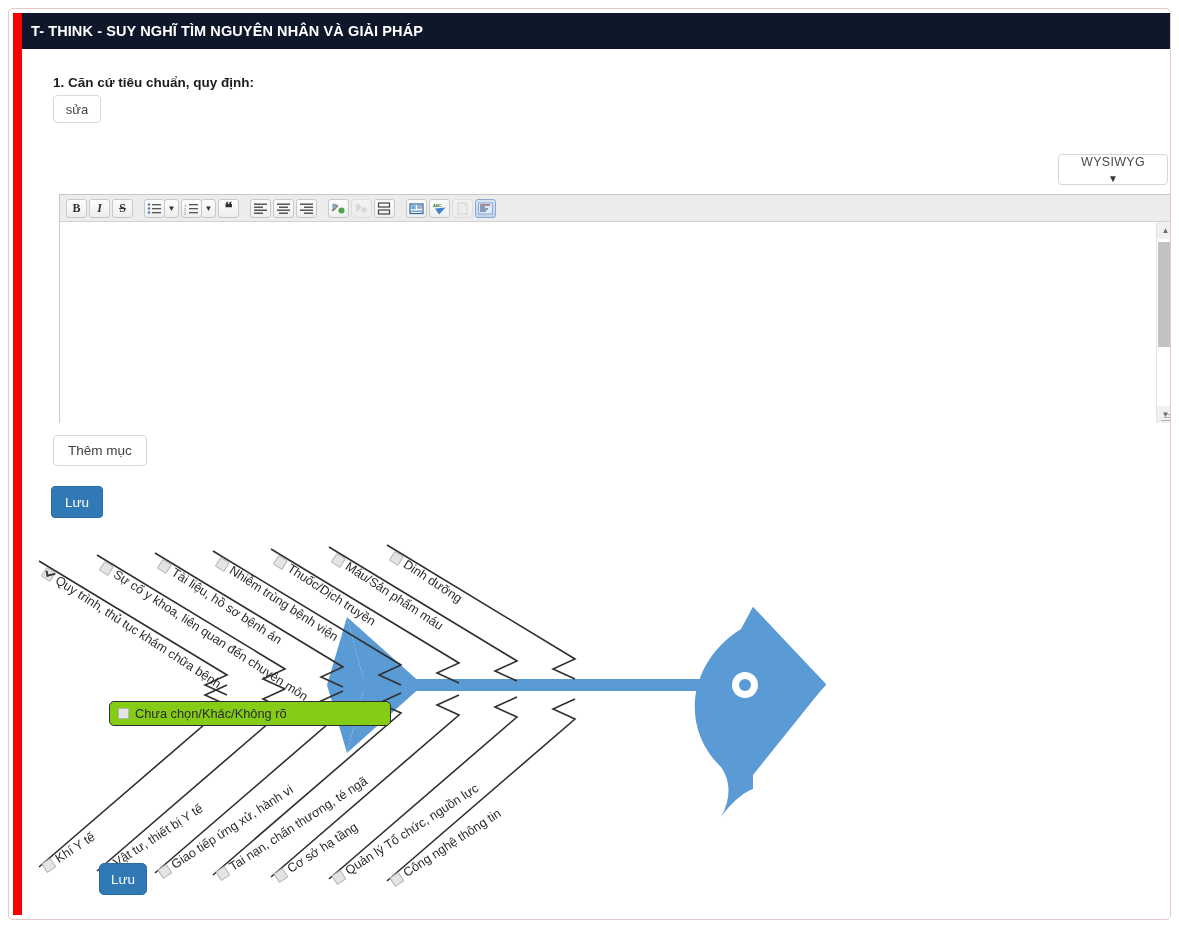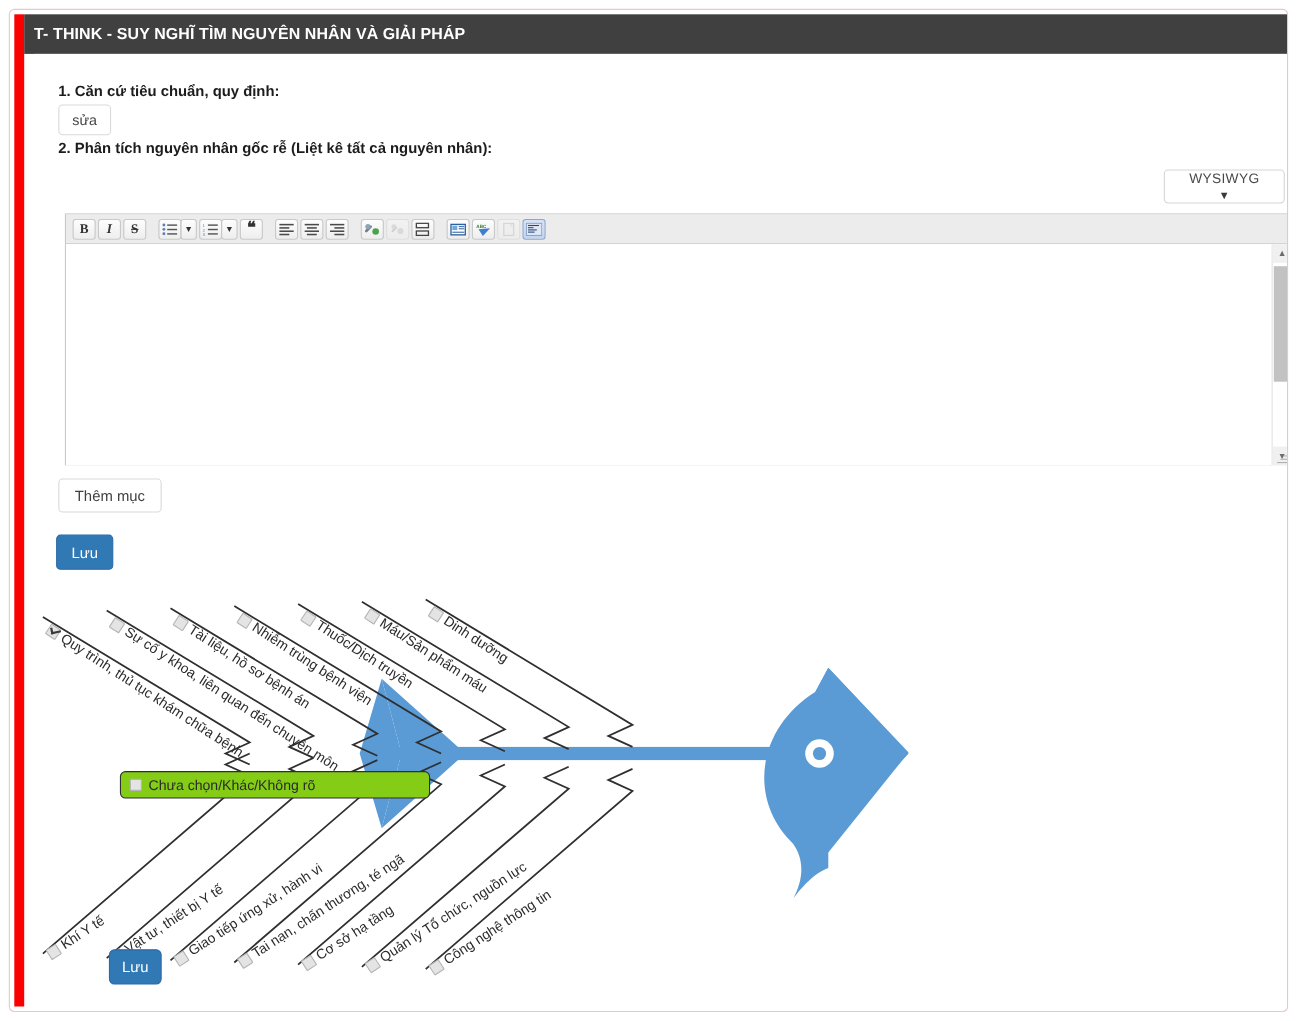--- a/index.html
+++ b/index.html
@@ -32,21 +32,21 @@
     width: 1153px; height: 902px;
     border-left: 9px solid #fb0000;
     background: #ffffff;
   }
 
   
   .panel-head {
     position: absolute;
     left: 0px; top: 0px;
     width: 1153px; height: 36px;
-    background: #404040;
+    background: #0f172a;
     color: #ffffff;
     font-weight: bold;
     font-size: 14.5px;
     letter-spacing: .1px;
     display: flex; align-items: center;
     padding-left: 9px;
     white-space: nowrap;
   }
 
   
@@ -268,21 +268,20 @@
 
       <div class="panel-head">
         <span>T- THINK - SUY NGHĨ TÌM NGUYÊN NHÂN VÀ GIẢI PHÁP</span>
       </div>
 
       <div class="panel-body">
 
         <div class="label-1">1. Căn cứ tiêu chuẩn, quy định:</div>
         <button class="btn-sua">sửa</button>
 
-        <div class="label-2">2. Phân tích nguyên nhân gốc rễ (Liệt kê tất cả nguyên nhân):</div>
 
         <div class="wys-select">
           <span class="wys-label">WYSIWYG</span>
           <span class="wys-caret">▼</span>
         </div>
 
         <div class="editor-wrap">
           <div class="editor-toolbar" id="toolbar">
               <div class="tb-group">
                 <button class="tbtn">

